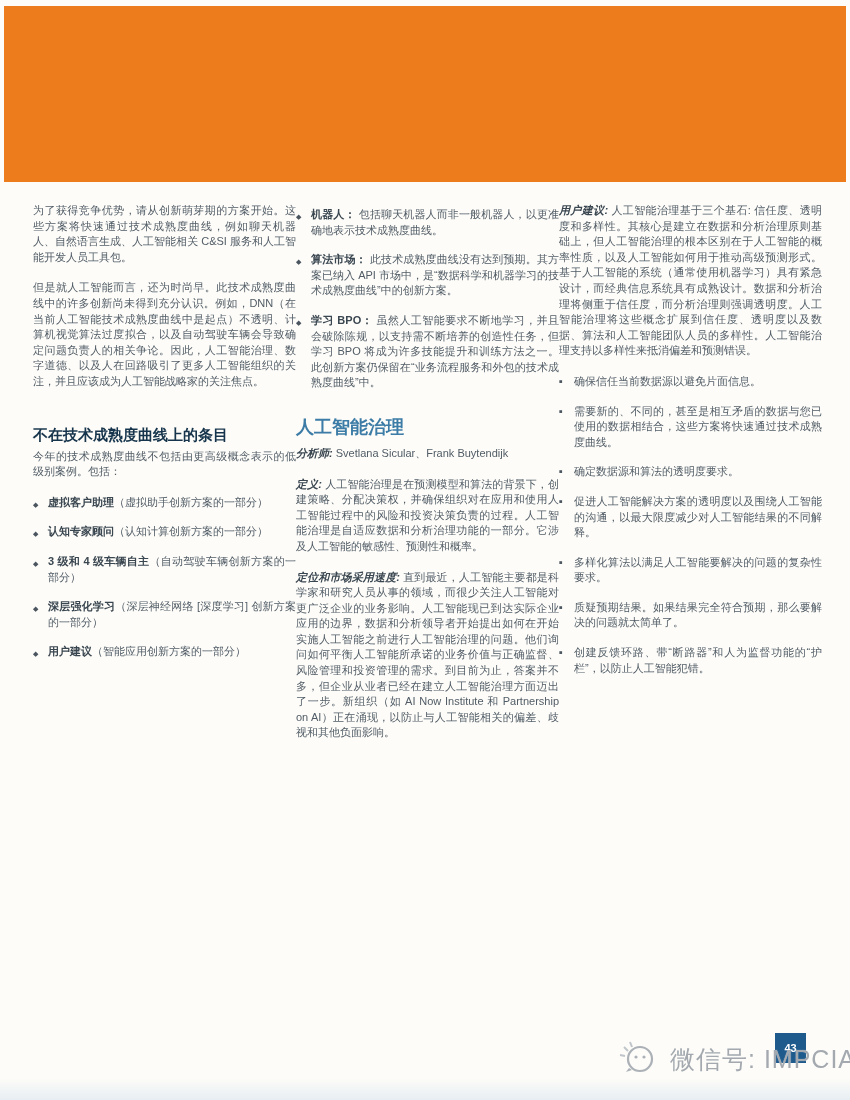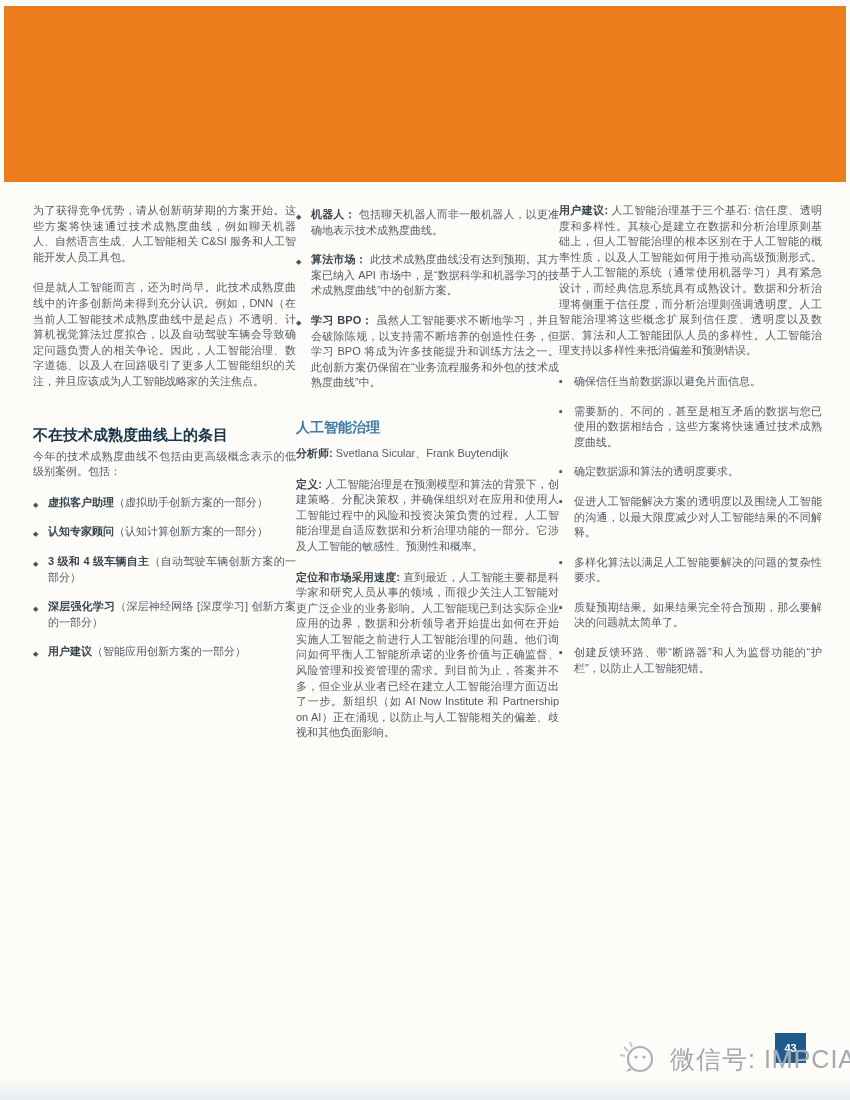--- a/index.html
+++ b/index.html
@@ -22,24 +22,24 @@
     flex:1; min-width:0;
     font-size:11px; line-height:15.6px;
     color:#515C66; text-align:justify;
   }
   .col p { margin-bottom:15px; }
   h2.section-h {
     font-size:15px; line-height:19px; color:#16344B;
     font-weight:bold; margin:6px 0 5px 0; text-align:left;
   }
   h3.sub-h {
-    font-size:14px; line-height:17px; color:#3C7CA6;
+    font-size:18px; line-height:17px; color:#3C7CA6;
     font-weight:bold; margin:0 0 10px 0; text-align:left;
   }
-  .lbl { font-weight:bold; color:#3A4650; }
+  .lbl { font-weight:bold; font-style:italic; color:#3A4650; }
   .lead { font-weight:bold; color:#3A4650; }
   ul.bullets { list-style:none; margin:4px 0 0 0; padding-left:15px; }
   ul.bullets li { position:relative; margin-bottom:14px; }
   ul.bullets li::before {
     content:"◆"; position:absolute; left:-15px; top:2px;
     font-size:7px; color:#4A555F;
   }
   ul.bullets.square li::before { content:"▪"; font-size:11px; top:0; }
   .spacer-lg { height:14px; }
   .page-badge {

